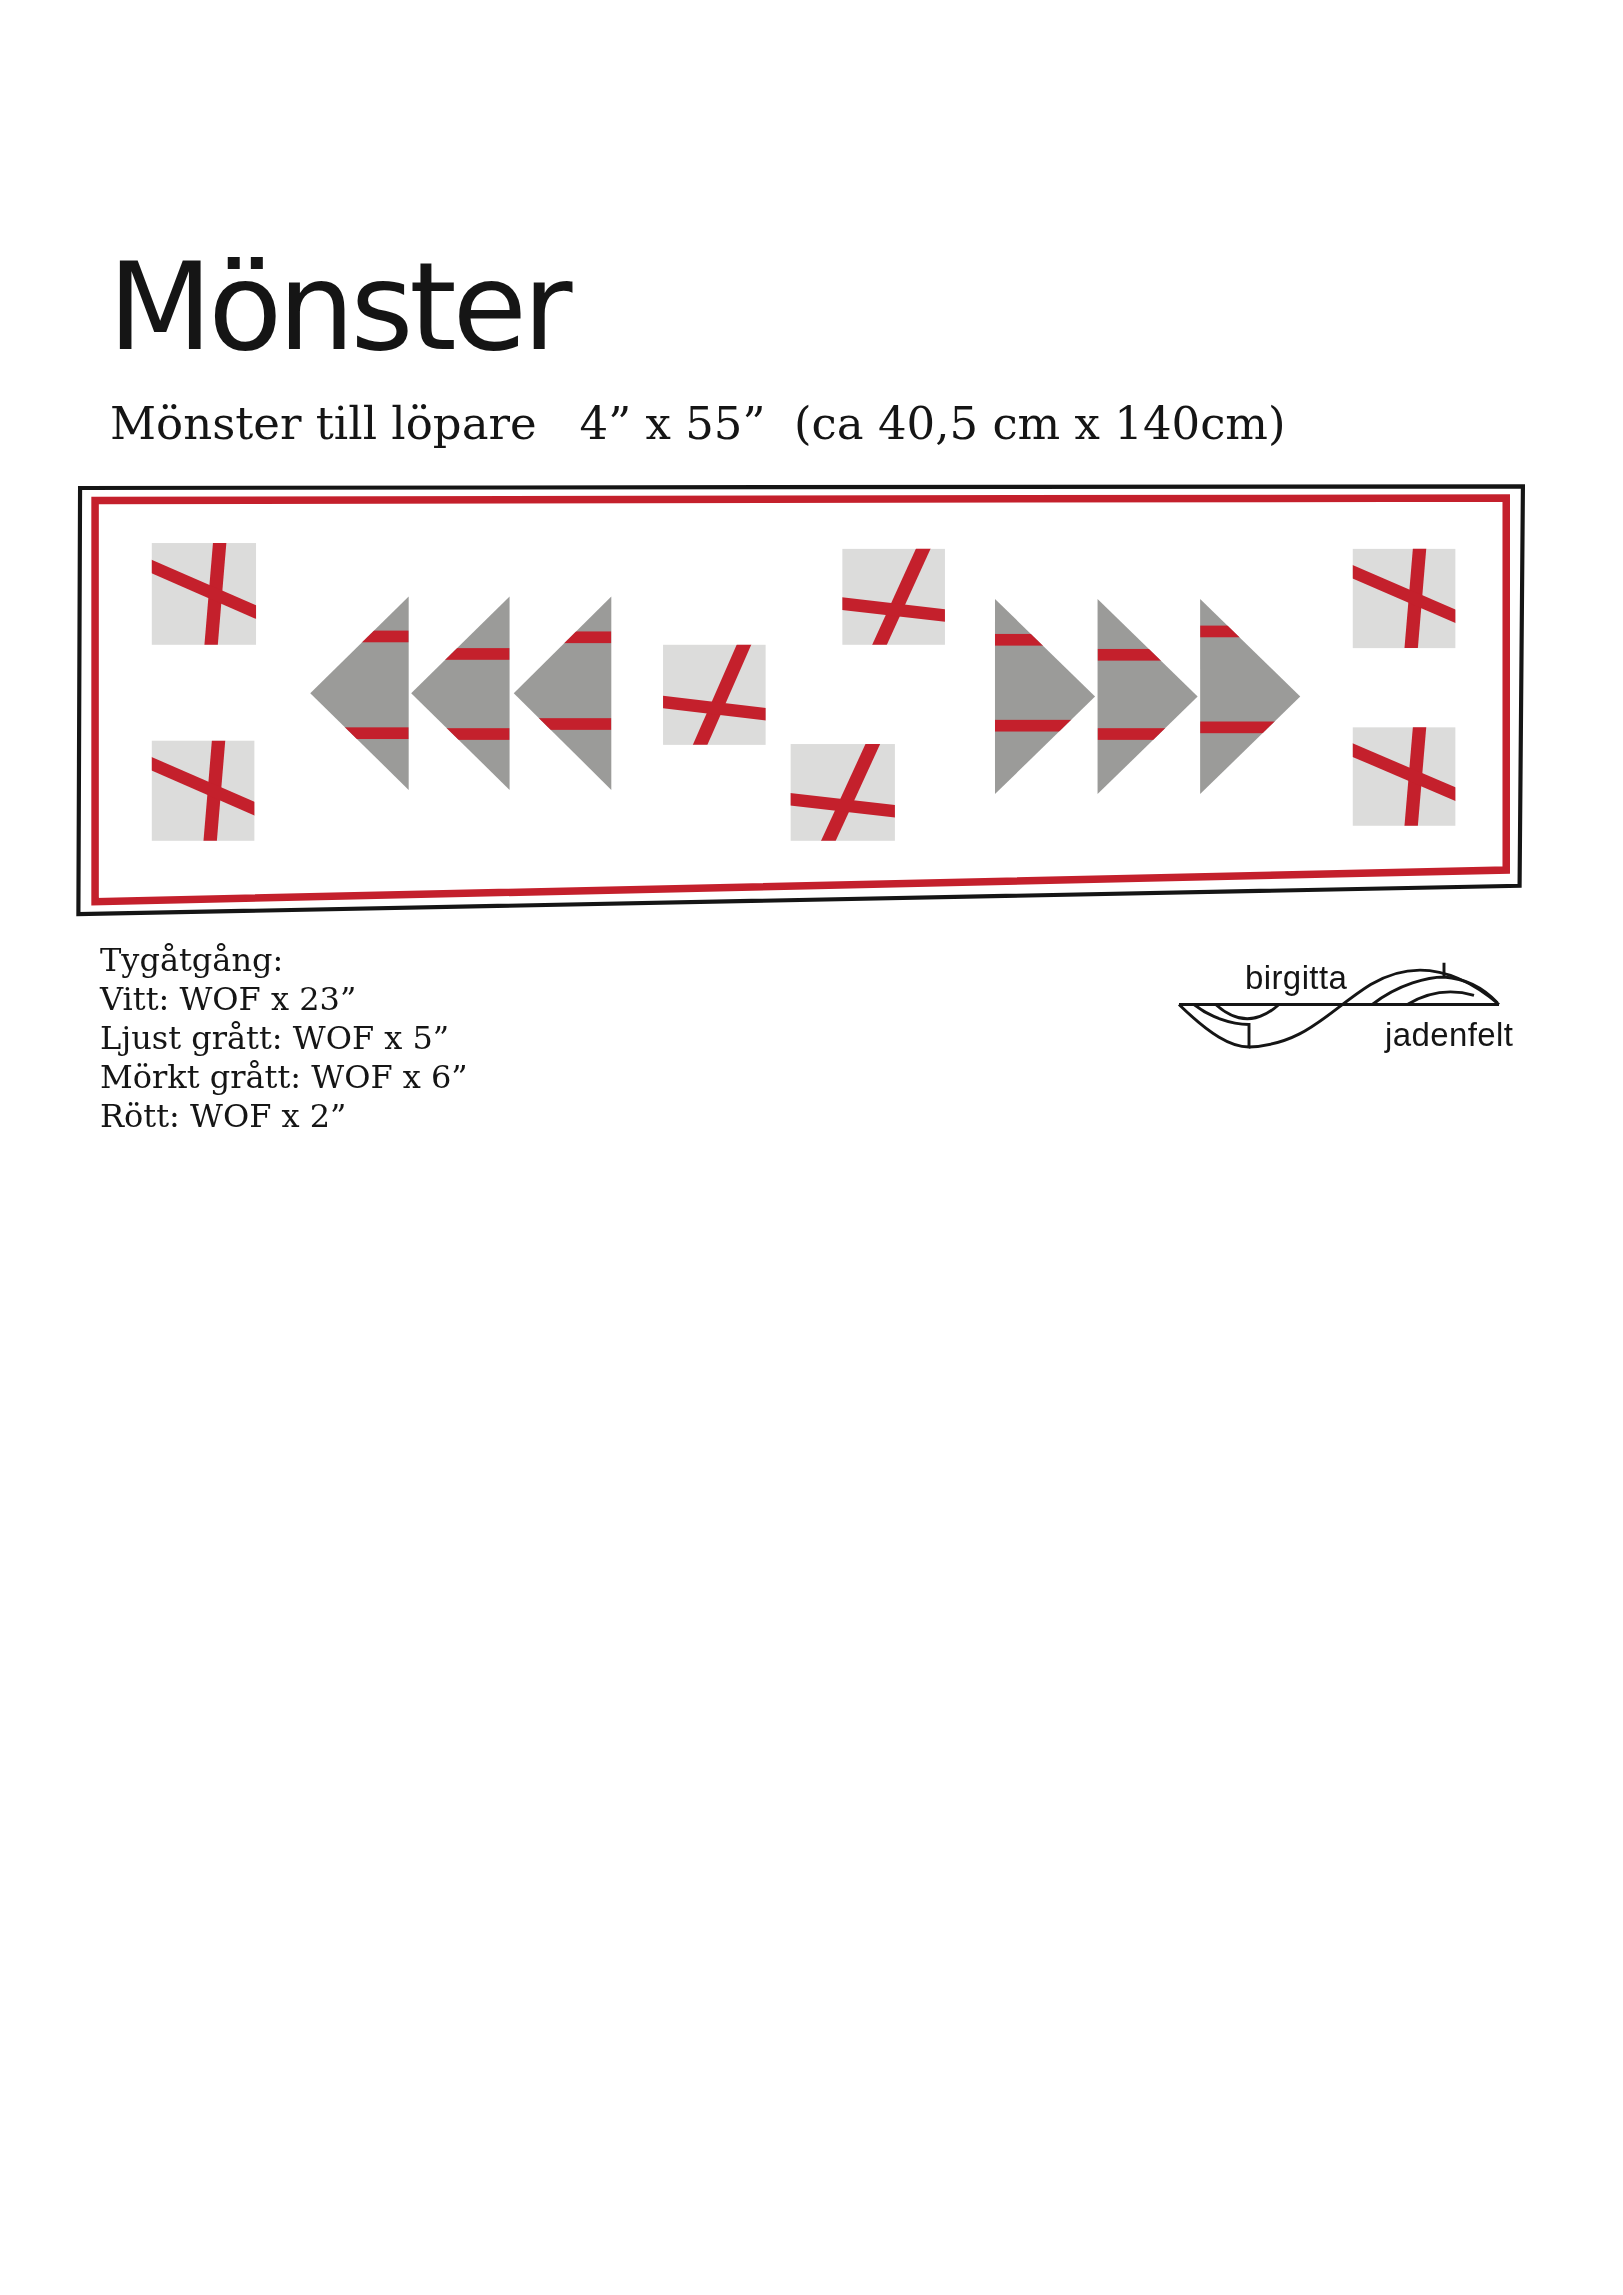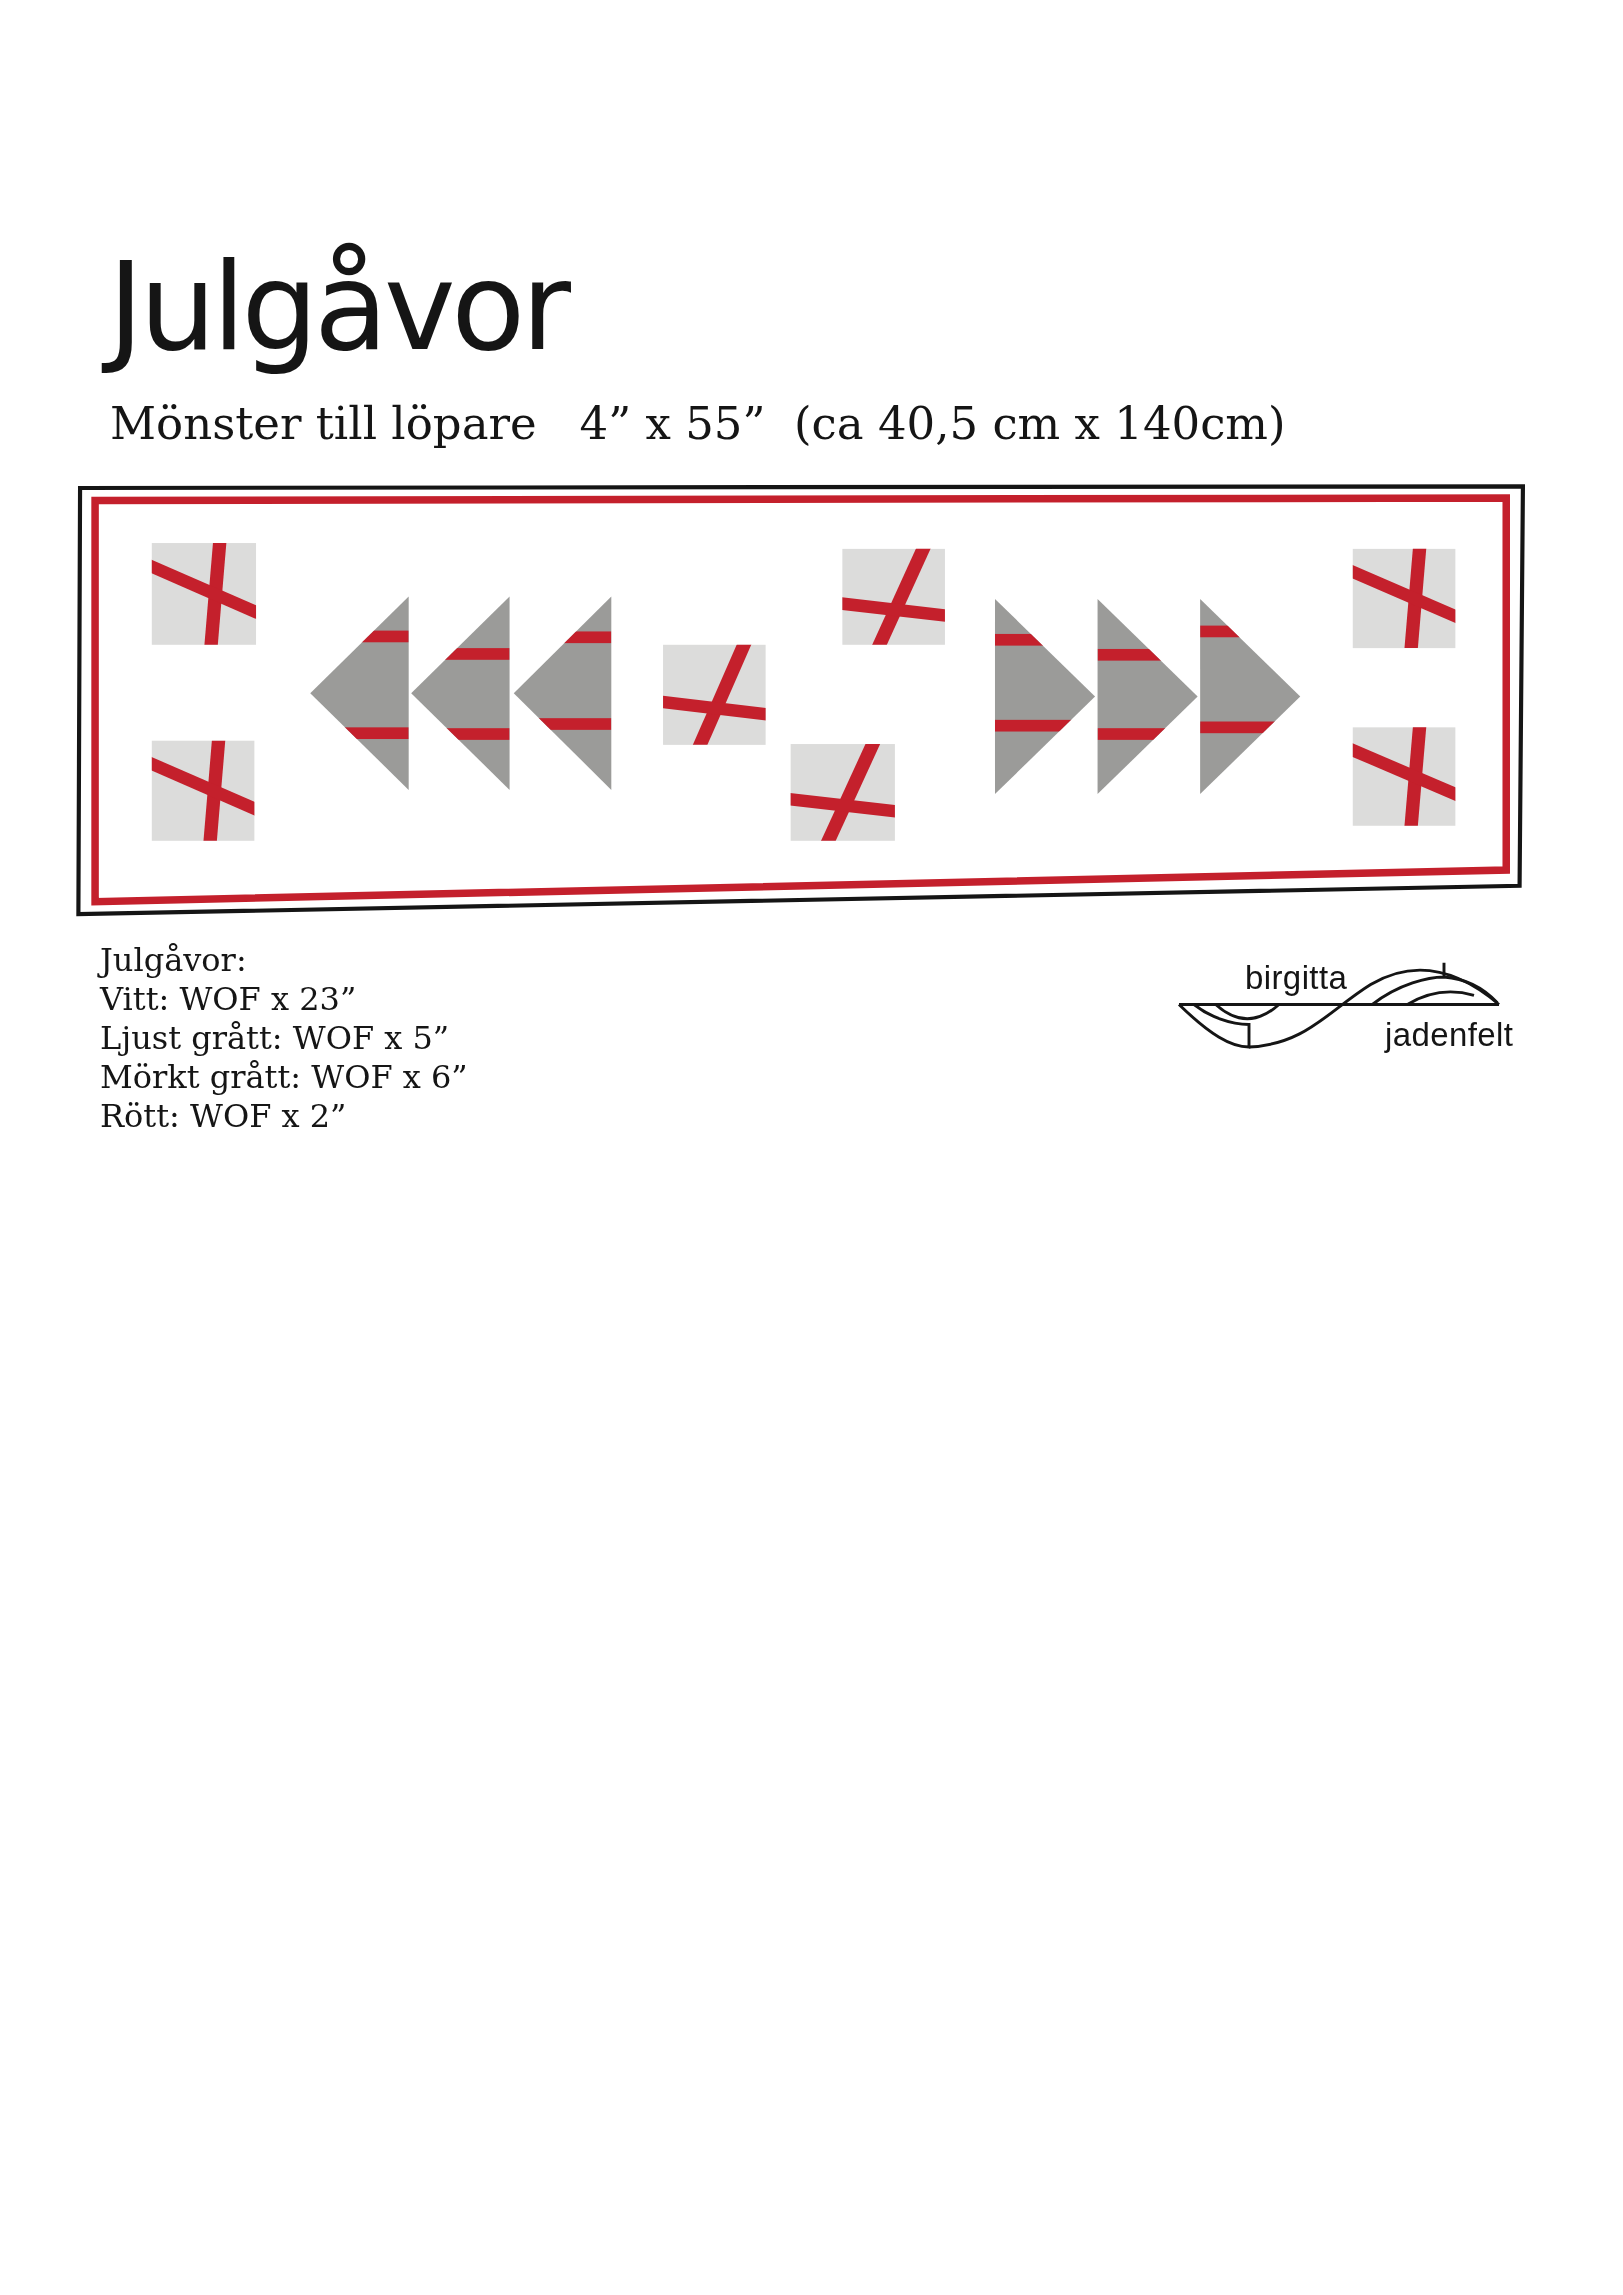--- a/index.html
+++ b/index.html
@@ -17,21 +17,21 @@
              letter-spacing:0.4px;margin-left:40px;}
   #logo-first{left:1205px;top:959px;}
   #logo-last{left:1345px;top:1016px;}
   #logo-curve{left:1164px;top:947px;}
 </style>
 </head>
 <body>
 
 <div id="page">
 
-  <div id="title" class="abs">Julgåvor</div>
+  <div id="title" class="abs">Mönster</div>
 
   <div id="subtitle" class="abs">Mönster till löpare   4” x 55”  (ca 40,5 cm x 140cm)</div>
 
   <div id="runner-wrap" class="abs">
     <svg id="runner-svg" width="1623" height="1001" viewBox="0 0 1946 1200">
         <defs>
           <clipPath id="goose-clip-0">
             <polygon points="490,715 490,947 372,831"></polygon>
           </clipPath>
           <clipPath id="goose-clip-1">
@@ -135,21 +135,21 @@
         </g>
         <g>
           <rect x="1622" y="872" width="123" height="118" fill="#dcdcdb"></rect>
           <line x1="1702.565" y1="866" x2="1691.495" y2="996" stroke="#c4202c" stroke-width="16" clip-path="url(#block-clip-6)"></line>
           <line x1="1616" y1="896.78" x2="1751" y2="954.6" stroke="#c4202c" stroke-width="15" clip-path="url(#block-clip-6)"></line>
         </g>
       </svg>
   </div>
 
   <div id="materials" class="abs">
-    <div>Julgåvor:</div>
+    <div>Tygåtgång:</div>
     <div>Vitt: WOF x 23”</div>
     <div>Ljust grått: WOF x 5”</div>
     <div>Mörkt grått: WOF x 6”</div>
     <div>Rött: WOF x 2”</div>
   </div>
 
   <div id="logo-first" class="abs logo-name">birgitta</div>
   <div id="logo-last" class="abs logo-name">jadenfelt</div>
 
   <svg id="logo-curve" class="abs" width="350" height="125" viewBox="0 0 420 150">

